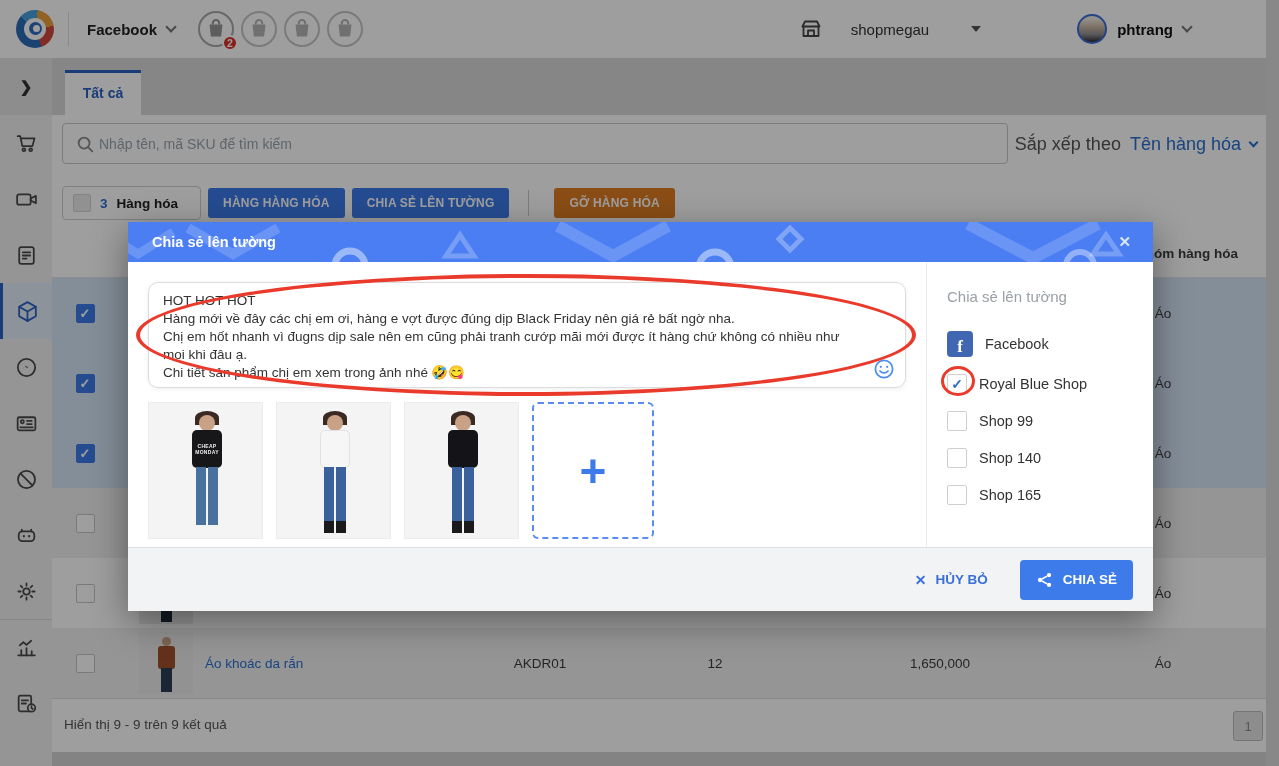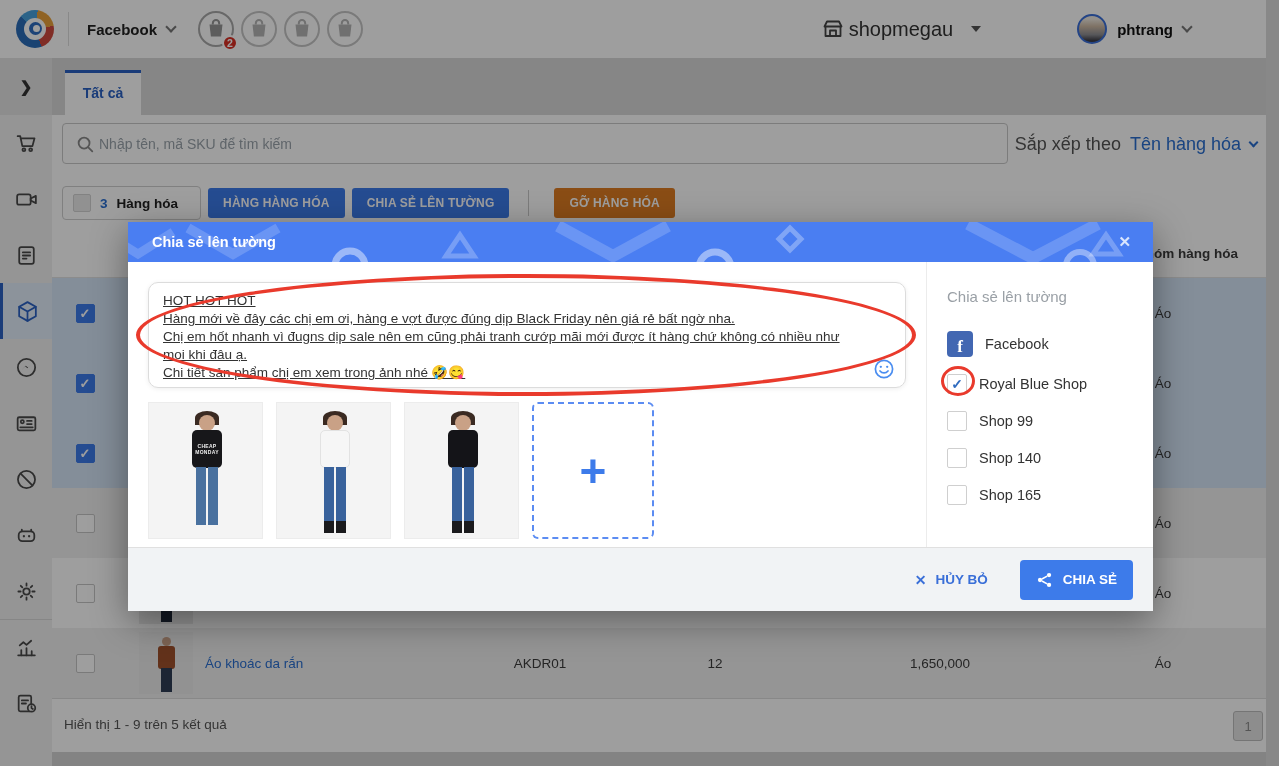--- a/index.html
+++ b/index.html
@@ -13,21 +13,21 @@
   .logo:after{content:"";position:absolute;left:8px;top:8px;width:22px;height:22px;border-radius:50%;background:#fff;}
   .logo i{position:absolute;left:13px;top:12px;width:13px;height:13px;border-radius:50%;background:#2f6cc0;z-index:1;}
   .logo i:after{content:"";position:absolute;left:4px;top:3px;width:7px;height:7px;border-radius:50%;background:#fff;}
   .vdiv{width:1px;height:34px;background:#ddd;margin:0 18px 0 14px;}
   .platform{display:flex;align-items:center;gap:10px;font-size:15px;font-weight:bold;color:#222;cursor:pointer;}
   .chev{width:8px;height:8px;border-right:2px solid #777;border-bottom:2px solid #777;transform:rotate(45deg);margin-top:-4px;}
   .pages{display:flex;align-items:center;gap:5px;margin-left:22px;}
   .pageicon{position:relative;width:38px;height:38px;}
   .badge{position:absolute;right:-3px;bottom:-3px;min-width:16px;height:16px;border-radius:8px;background:#d93025;color:#fff;font-size:10.5px;font-weight:bold;display:flex;align-items:center;justify-content:center;border:2px solid #fff;padding:0 2px;}
   .spacer{flex:1;}
-  .store{display:flex;align-items:center;gap:4px;font-size:20px;color:#333;margin-right:96px;cursor:pointer;}
+  .store{display:flex;align-items:center;gap:28px;font-size:15px;color:#333;margin-right:96px;cursor:pointer;}
   .caret-solid{width:0;height:0;border:5px solid transparent;border-top:6px solid #555;margin:5px 0 0 14px;}
   .user{display:flex;align-items:center;gap:10px;font-size:15px;font-weight:bold;color:#111;margin-right:72px;cursor:pointer;}
   .avatar{width:30px;height:30px;border-radius:50%;border:2px solid #3a6fd8;background:linear-gradient(#eee8e0 12%,#cdb9a4 40%,#8d8d92 72%,#3c3c44 95%);}
 
   
   .sidebar{position:absolute;left:0;top:58px;width:52px;height:708px;background:#f1f1f1;}
   .sb-expand{height:57px;background:#e4e4e4;display:flex;align-items:center;justify-content:center;font-size:15px;font-weight:bold;color:#333;cursor:pointer;}
   .sb-item{height:56px;display:flex;align-items:center;justify-content:center;cursor:pointer;}
   .sb-item svg{width:25px;height:25px;stroke:#4a4a4a;fill:none;stroke-width:1.7;stroke-linecap:round;stroke-linejoin:round;}
   .sb-item.active{background:#e3edfa;border-left:3px solid #2a62c4;}
@@ -85,21 +85,21 @@
 
   
   .overlay{position:absolute;inset:0;background:rgba(0,0,0,0.38);z-index:40;}
   .modal{position:absolute;left:128px;top:222px;width:1025px;height:389px;background:#fff;z-index:50;box-shadow:0 10px 34px rgba(0,0,0,.4);}
   .m-head{position:relative;height:40px;background:#4a7ef2;overflow:hidden;display:flex;align-items:center;}
   .m-head svg{position:absolute;left:0;top:0;}
   .m-title{position:relative;margin-left:24px;color:#fff;font-size:14.5px;font-weight:bold;z-index:1;}
   .m-close{position:absolute;right:16px;top:10px;border:0;background:transparent;color:#d9e5fd;font-size:15px;font-weight:bold;cursor:pointer;z-index:1;font-family:"Liberation Sans",sans-serif;}
   .m-body{display:flex;height:285px;}
   .m-left{flex:1;padding:20px;}
-  .msgbox{position:relative;height:106px;border:1px solid #dcdcdc;border-radius:10px;box-shadow:0 1px 5px rgba(0,0,0,.07);padding:9px 44px 8px 14px;font-size:13.5px;line-height:18px;color:#333;cursor:text;text-decoration:underline;}
+  .msgbox{position:relative;height:106px;border:1px solid #dcdcdc;border-radius:10px;box-shadow:0 1px 5px rgba(0,0,0,.07);padding:9px 44px 8px 14px;font-size:13.5px;line-height:18px;color:#333;cursor:text;}
   .emoji-btn{position:absolute;right:10px;bottom:7px;border:0;background:transparent;padding:0;cursor:pointer;line-height:0;}
   .thumbs{display:flex;gap:13px;margin-top:14px;}
   .thumb{width:115px;height:137px;background:#f4f4f4;border:1px solid #ececec;position:relative;overflow:hidden;}
   .ph-head{position:absolute;left:50px;top:12px;width:16px;height:16px;border-radius:50%;background:#c9a186;}
   .ph-hair{position:absolute;left:46px;top:8px;width:24px;height:14px;border-radius:50% 50% 0 0;background:#3a2a22;}
   .ph-top{position:absolute;left:43px;top:27px;width:30px;height:38px;border-radius:5px;display:flex;align-items:center;justify-content:center;}
   .v1 .ph-top{background:#17171a;}
   .v2 .ph-top{background:#f6f6f6;border:1px solid #e2e2e2;}
   .v3 .ph-top{background:#141418;}
   .ph-print{color:#eee;font-size:5px;font-weight:bold;text-align:center;line-height:1.3;letter-spacing:.3px;}
@@ -392,21 +392,21 @@
           </div>
         </div>
       <div class="c-name">Áo khoác da rắn</div>
       <div class="c-sku">AKDR01</div>
       <div class="c-qty">12</div>
       <div class="c-price">1,650,000</div>
       <div class="c-group">Áo</div>
     </div>
 
     <div class="footerbar">
-      <span class="info">Hiển thị 1 - 9 trên 5 kết quả</span>
+      <span class="info">Hiển thị 9 - 9 trên 9 kết quả</span>
       <button class="pagebtn">1</button>
     </div>
     <div class="bstrip"></div>
     <div class="vscroll"></div>
   </div>
 
   <div class="overlay"></div>
 
   <div class="modal">
     <div class="m-head">

